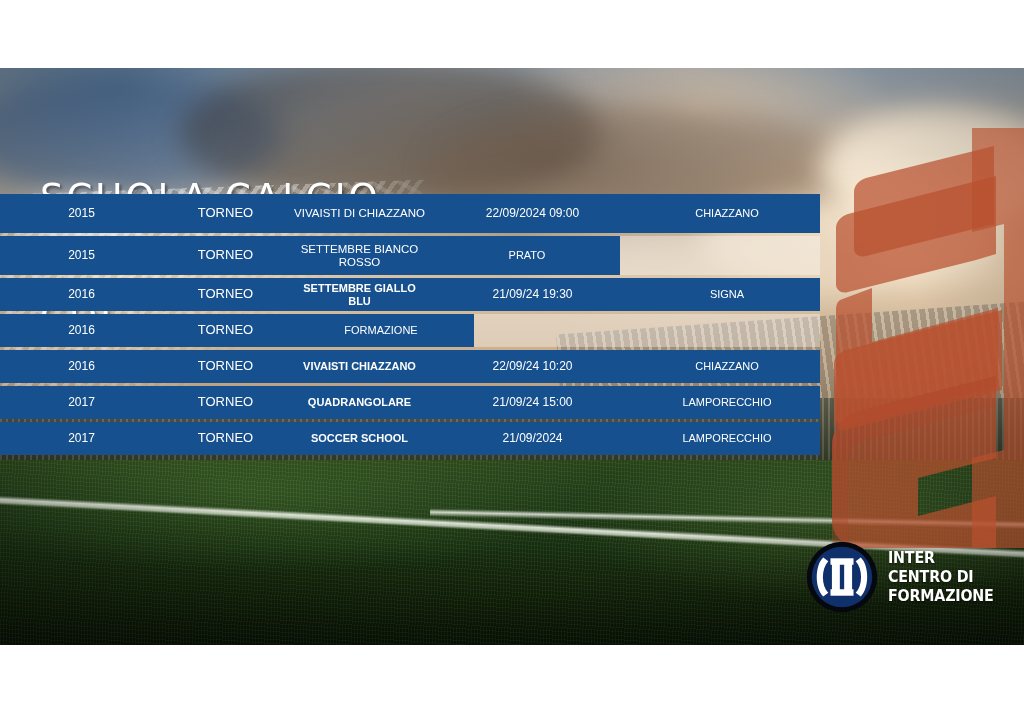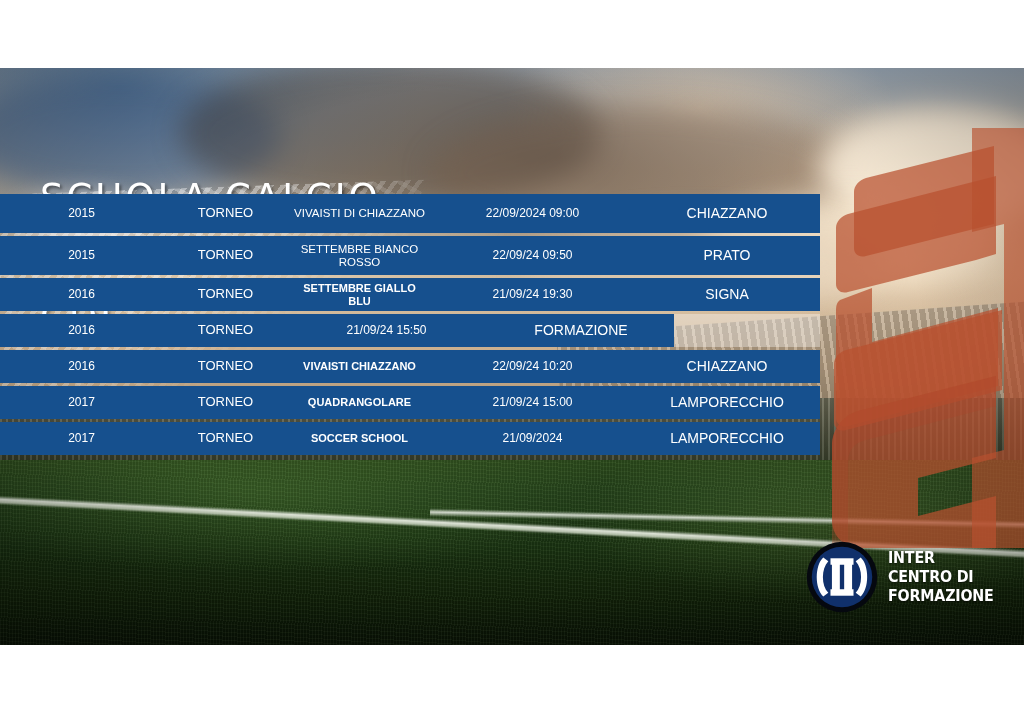--- a/index.html
+++ b/index.html
@@ -186,21 +186,21 @@
     line-height: 1.12;
     border-right: 3px solid transparent;
     box-shadow: inset 0 0 0 0 rgba(0,0,0,0);
   }
   .cell:last-child { border-right: 0; }
   .c-year  { width: 166px; font-size: 12px; }
   .c-type  { width: 122px; font-size: 13px; }
   .c-event { width: 146px; font-size: 11px; font-weight: bold; padding: 8px 3px; }
   .c-event.big { font-size: 11.5px; font-weight: normal; }
   .c-date  { width: 200px; font-size: 12px; }
-  .c-place { width: 186px; font-size: 14px; }
+  .c-place { width: 186px; font-size: 11px; }
 
   
   #logo {
     position: absolute;
     left: 806px;
     top: 541px;
     display: flex;
     align-items: center;
     gap: 10px;
   }
@@ -269,34 +269,32 @@
           <div class="cell c-year">2015</div>
           <div class="cell c-type">TORNEO</div>
           <div class="cell c-event big">VIVAISTI DI CHIAZZANO</div>
           <div class="cell c-date">22/09/2024 09:00</div>
           <div class="cell c-place">CHIAZZANO</div>
         </div>
         <div class="row tall">
           <div class="cell c-year">2015</div>
           <div class="cell c-type">TORNEO</div>
           <div class="cell c-event big">SETTEMBRE BIANCO ROSSO</div>
-          <div class="cell c-date">22/09/24 09:50</div>
           <div class="cell c-place">PRATO</div>
         </div>
         <div class="row">
           <div class="cell c-year">2016</div>
           <div class="cell c-type">TORNEO</div>
           <div class="cell c-event">SETTEMBRE GIALLO BLU</div>
           <div class="cell c-date">21/09/24 19:30</div>
           <div class="cell c-place">SIGNA</div>
         </div>
         <div class="row">
           <div class="cell c-year">2016</div>
           <div class="cell c-type">TORNEO</div>
-          <div class="cell c-date">21/09/24 15:50</div>
           <div class="cell c-place">FORMAZIONE</div>
         </div>
         <div class="row">
           <div class="cell c-year">2016</div>
           <div class="cell c-type">TORNEO</div>
           <div class="cell c-event">VIVAISTI CHIAZZANO</div>
           <div class="cell c-date">22/09/24 10:20</div>
           <div class="cell c-place">CHIAZZANO</div>
         </div>
         <div class="row">

